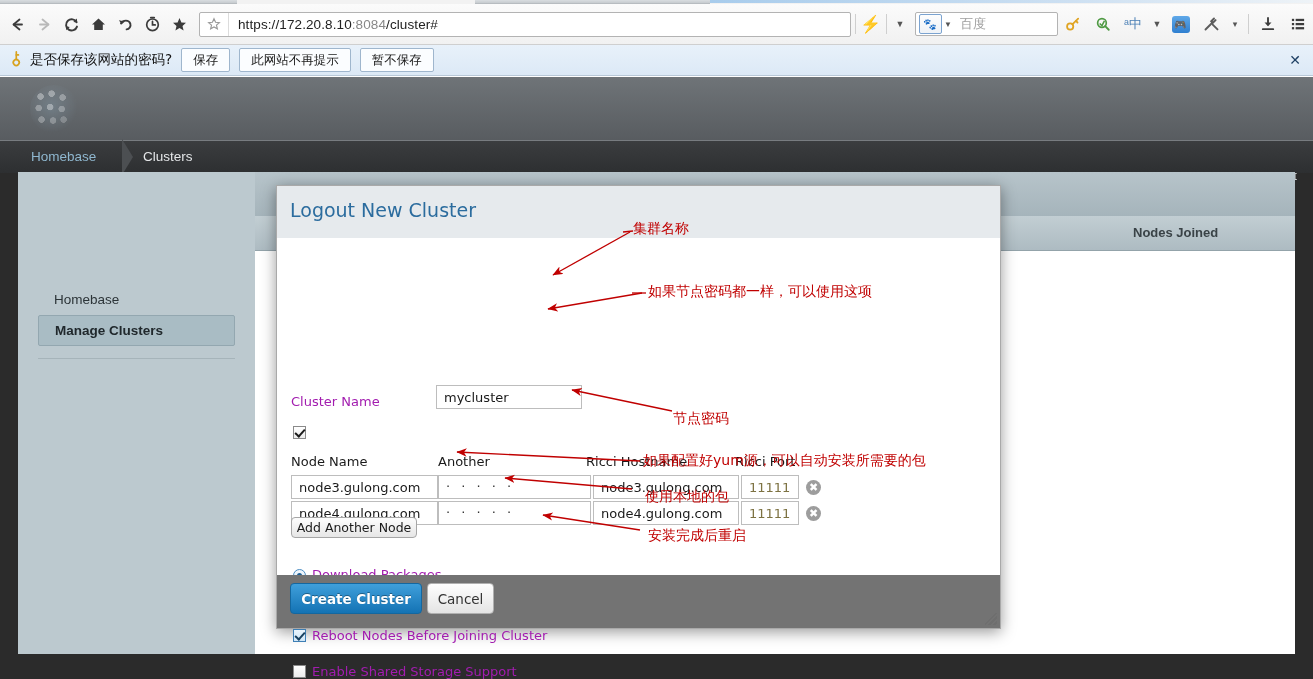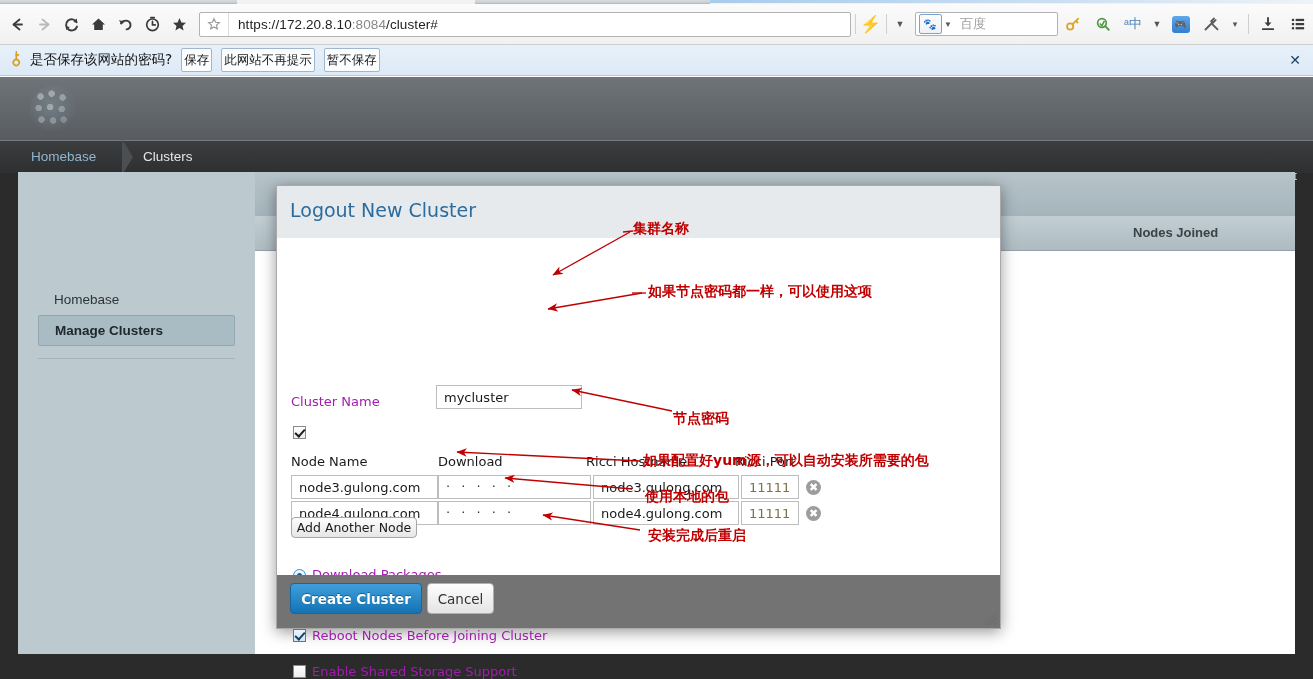--- a/index.html
+++ b/index.html
@@ -125,21 +125,21 @@
     display: flex; align-items: center;
     box-sizing: border-box;
   }
   .pwbar .key-ic { margin-left: 10px; color: #d8a21e; font-size: 15px; transform: rotate(-45deg); }
   .pwbar .pwtext {
     margin-left: 5px; font-size: 13.5px; color: #111;
     font-family: "DejaVu Sans", "Liberation Sans", sans-serif;
   }
   .pwbtn {
     margin-left: 9px;
-    height: 22px; padding: 0 2px;
+    height: 22px; padding: 0 11px;
     border: 1px solid #9fb6cd; border-radius: 2px;
     background: #fbfdff;
     font-size: 12.5px; color: #1a1a1a;
     display: flex; align-items: center;
     font-family: "DejaVu Sans", "Liberation Sans", sans-serif;
   }
   .pwbar-close {
     position: absolute; right: 12px; top: 7px;
     font-size: 14px; color: #1d3f63;
   }
@@ -403,21 +403,20 @@
   .anno-layer {
     position: absolute; left: 0; top: 0; width: 1313px; height: 679px;
     pointer-events: none;
   }
   .anno-txt {
     position: absolute;
     color: #c00000;
     font-size: 14px;
     font-family: "DejaVu Sans", "Liberation Sans", sans-serif;
     white-space: nowrap;
-    font-weight: bold;
   }
 
   
   .wm {
     position: absolute; left: 1164px; top: 601px;
     width: 134px; height: 58px;
     color: #d8d8d8;
   }
   .wm-top {
     font-size: 23px; font-weight: bold; letter-spacing: -.5px;
@@ -609,21 +608,21 @@
     </div>
 
     <div class="modal-body"></div>
 
     <div class="lbl row-cluster-name-lbl">Cluster Name</div>
     <input class="fld cluster-name-input" value="mycluster" style="">
 
     <div class="cb checked chk-same"></div>
 
     <div class="col-head ch-node">Node Name</div>
-    <div class="col-head ch-pass">Download</div>
+    <div class="col-head ch-pass">Another</div>
     <div class="col-head ch-ricci">Ricci Hostname</div>
     <div class="col-head ch-port">Ricci Port</div>
 
     <input class="fld node-row-in-name" style="left: 14px; top: 289px;" value="node3.gulong.com">
     <div class="fld node-row-in-pass" style="left:161px; top:289px;"><span class="pw-dots">· · · · ·</span></div>
     <input class="fld node-row-in-host" style="left: 316px; top: 289px;" value="node3.gulong.com">
     <input class="fld node-row-in-port" style="left: 464px; top: 289px;" value="11111">
     <div class="del-ic" style="left:529px; top:294px;">✖</div>
 
     <input class="fld node-row-in-name" style="left: 14px; top: 315px;" value="node4.gulong.com">

